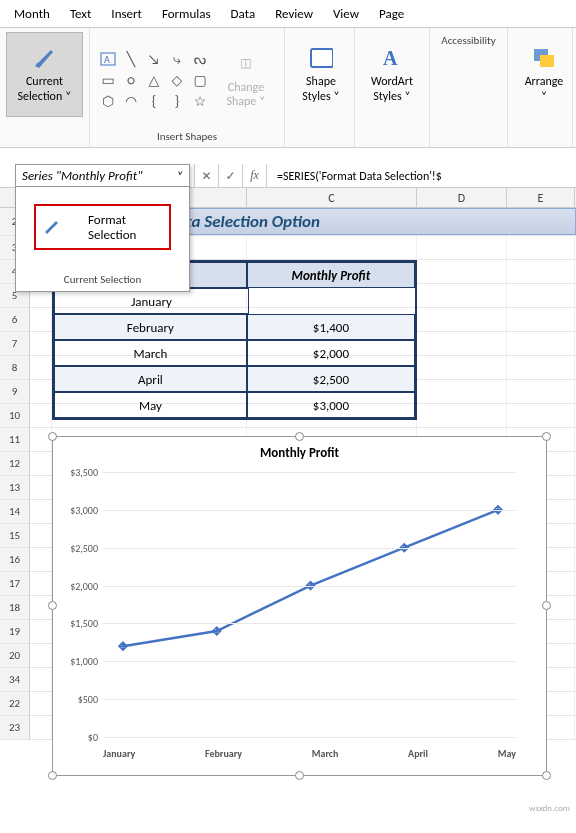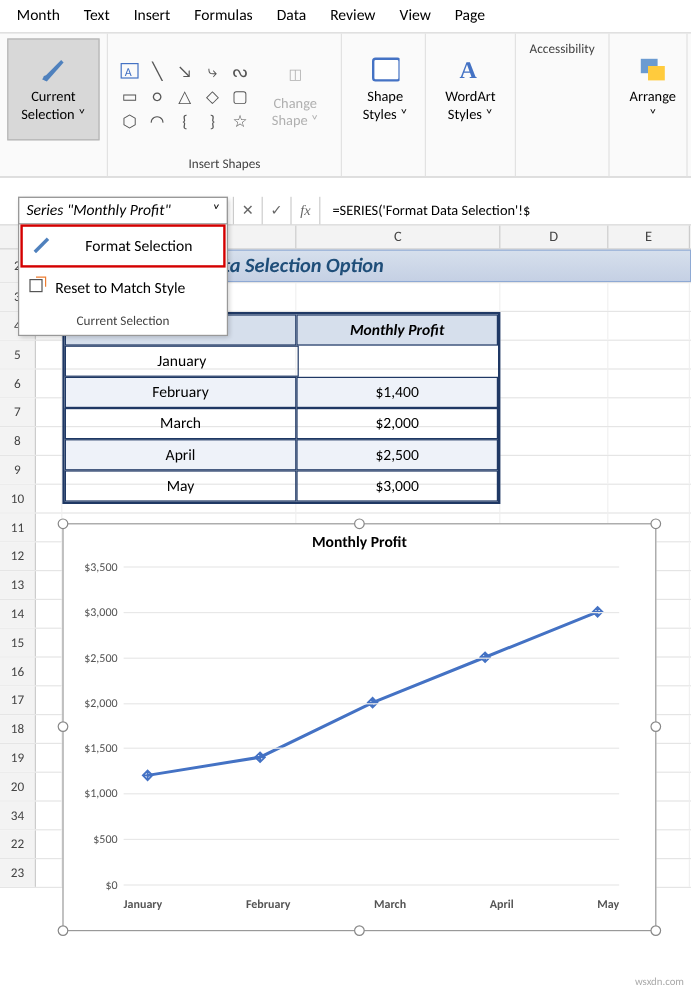--- a/index.html
+++ b/index.html
@@ -20,21 +20,21 @@
     .big-btn.active { background: #d8d8d8; border: 1px solid #b5b5b5; }
     .big-btn .icon { width: 24px; height: 24px; margin-bottom: 4px; display: flex; align-items: center; justify-content: center; }
     
     .shapes-gallery { display: grid; grid-template-columns: repeat(5, 20px); grid-template-rows: repeat(3, 18px); gap: 3px; }
     .shapes-gallery span { display: flex; align-items: center; justify-content: center; font-size: 14px; color: #555; }
     
     
     .sel-panel { position: absolute; top: 164px; left: 15px; width: 175px; background: #fff; border: 1px solid #999; box-shadow: 2px 2px 4px rgba(0,0,0,.2); z-index: 10; }
     .sel-combo { border: 1px solid #999; margin: -1px; padding: 3px 6px; display: flex; justify-content: space-between; align-items: center; font-size: 13px; font-style: italic; }
     .sel-item { padding: 6px 8px; display: flex; align-items: center; gap: 6px; font-size: 13px; }
-    .sel-item.highlight { border: 2px solid #d40000; margin: 1px; gap: 28px; }
+    .sel-item.highlight { border: 2px solid #d40000; margin: 18px; gap: 28px; }
     .sel-footer { text-align: center; font-size: 11px; color: #444; padding: 5px; }
     
     
     .fbar { display: flex; align-items: center; border-bottom: 1px solid #ccc; height: 24px; font-size: 12px; }
     .fbar > div { border-right: 1px solid #ccc; height: 100%; display: flex; align-items: center; padding: 0 6px; }
     .fbar .btn { width: 24px; justify-content: center; color: #666; }
     .fbar .fx { font-style: italic; font-family: Liberation Serif, serif; }
     .fbar .val { flex: 1; border-right: none; padding-left: 10px; }
     
     
@@ -64,21 +64,21 @@
     
     .chart { position: absolute; top: 228px; left: 52px; width: 495px; height: 340px; border: 1px solid #999; background: #fff; }
     .chart-title { text-align: center; font-weight: bold; font-size: 13px; margin-top: 8px; }
     .handle { position: absolute; width: 9px; height: 9px; background: #fff; border: 1px solid #888; border-radius: 50%; }
     .plot { position: absolute; top: 35px; left: 50px; right: 30px; bottom: 40px; }
     .yaxis { position: absolute; left: -45px; top: 0; bottom: 0; width: 40px; }
     .ytick { position: absolute; right: 0; font-size: 10px; color: #555; text-align: right; width: 40px; transform: translateY(-50%); }
     .gridline { position: absolute; left: 0; right: 0; border-top: 1px solid #e8e8e8; }
     .xaxis { position: absolute; bottom: -25px; left: 0; right: 0; display: flex; justify-content: space-between; font-size: 10px; color: #555; font-weight: bold; }
     
-    .watermark { position: absolute; bottom: 9px; right: 6px; font-size: 9px; color: #aaa; }
+    .watermark { position: absolute; bottom: 20px; right: 6px; font-size: 9px; color: #aaa; }
     
     .disabled { color: #b0b0b0; }
   </style>
 </head>
 <body>
 
 <div class="tabs">
   <div class="tab">Month</div>
   <div class="tab">Text</div>
   <div class="tab">Insert</div>
@@ -462,23 +462,16 @@
   <div class="sel-combo">
     <span>Series "Monthly Profit"</span>
     <span>˅</span>
   </div>
   <div class="sel-item highlight">
     <span><svg width="16" height="16">
           <path d="M1 14 L12 3 L14 5 L3 16 Z" fill="#4f81bd"></path>
         </svg></span>
     <span>Format Selection</span>
   </div>
-  <div class="sel-item">
-    <span><svg width="16" height="16">
-          <rect x="1" y="3" width="10" height="10" fill="none" stroke="#555"></rect>
-          <path d="M6 1 L14 1 L14 9" fill="none" stroke="#ed7d31"></path>
-        </svg></span>
-    <span>Reset to Match Style</span>
-  </div>
   <div class="sel-footer">Current Selection</div>
 </div>
 
 <div class="watermark">wsxdn.com</div>
 
 </body></html>

